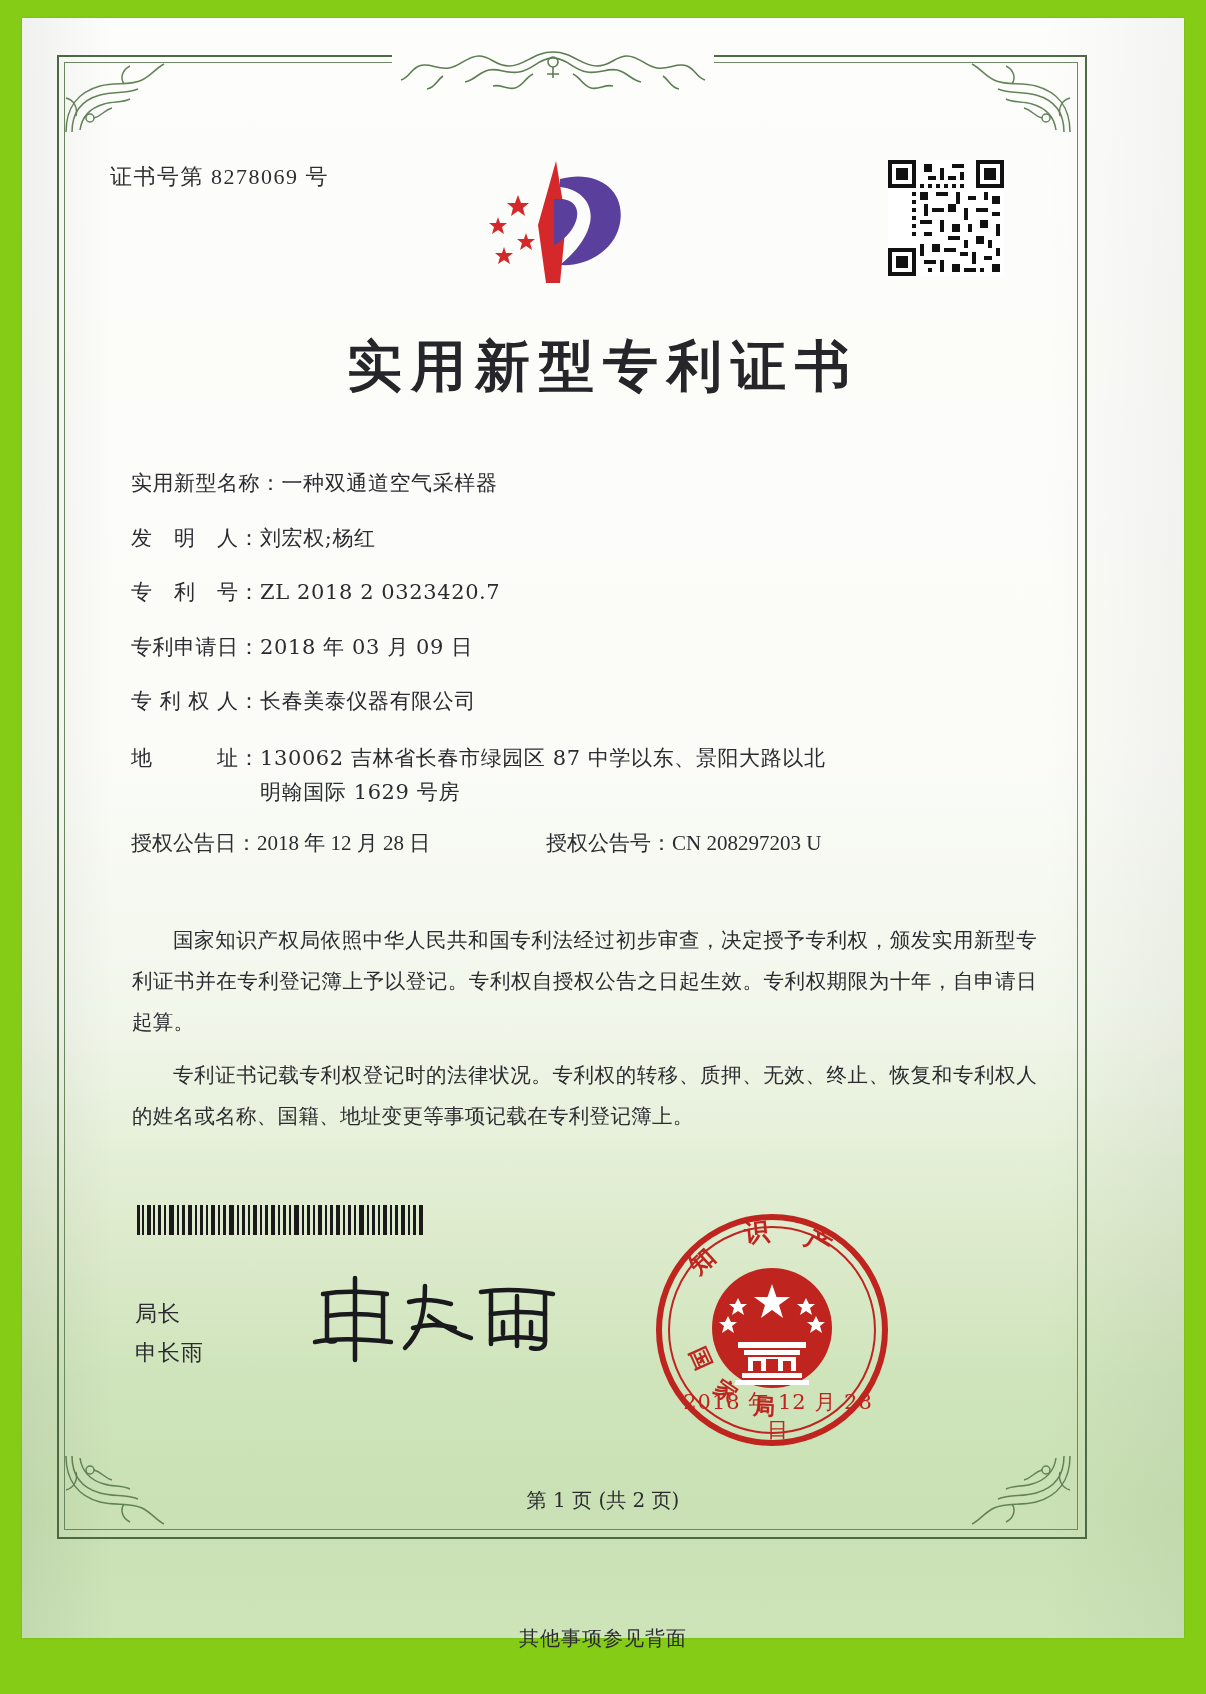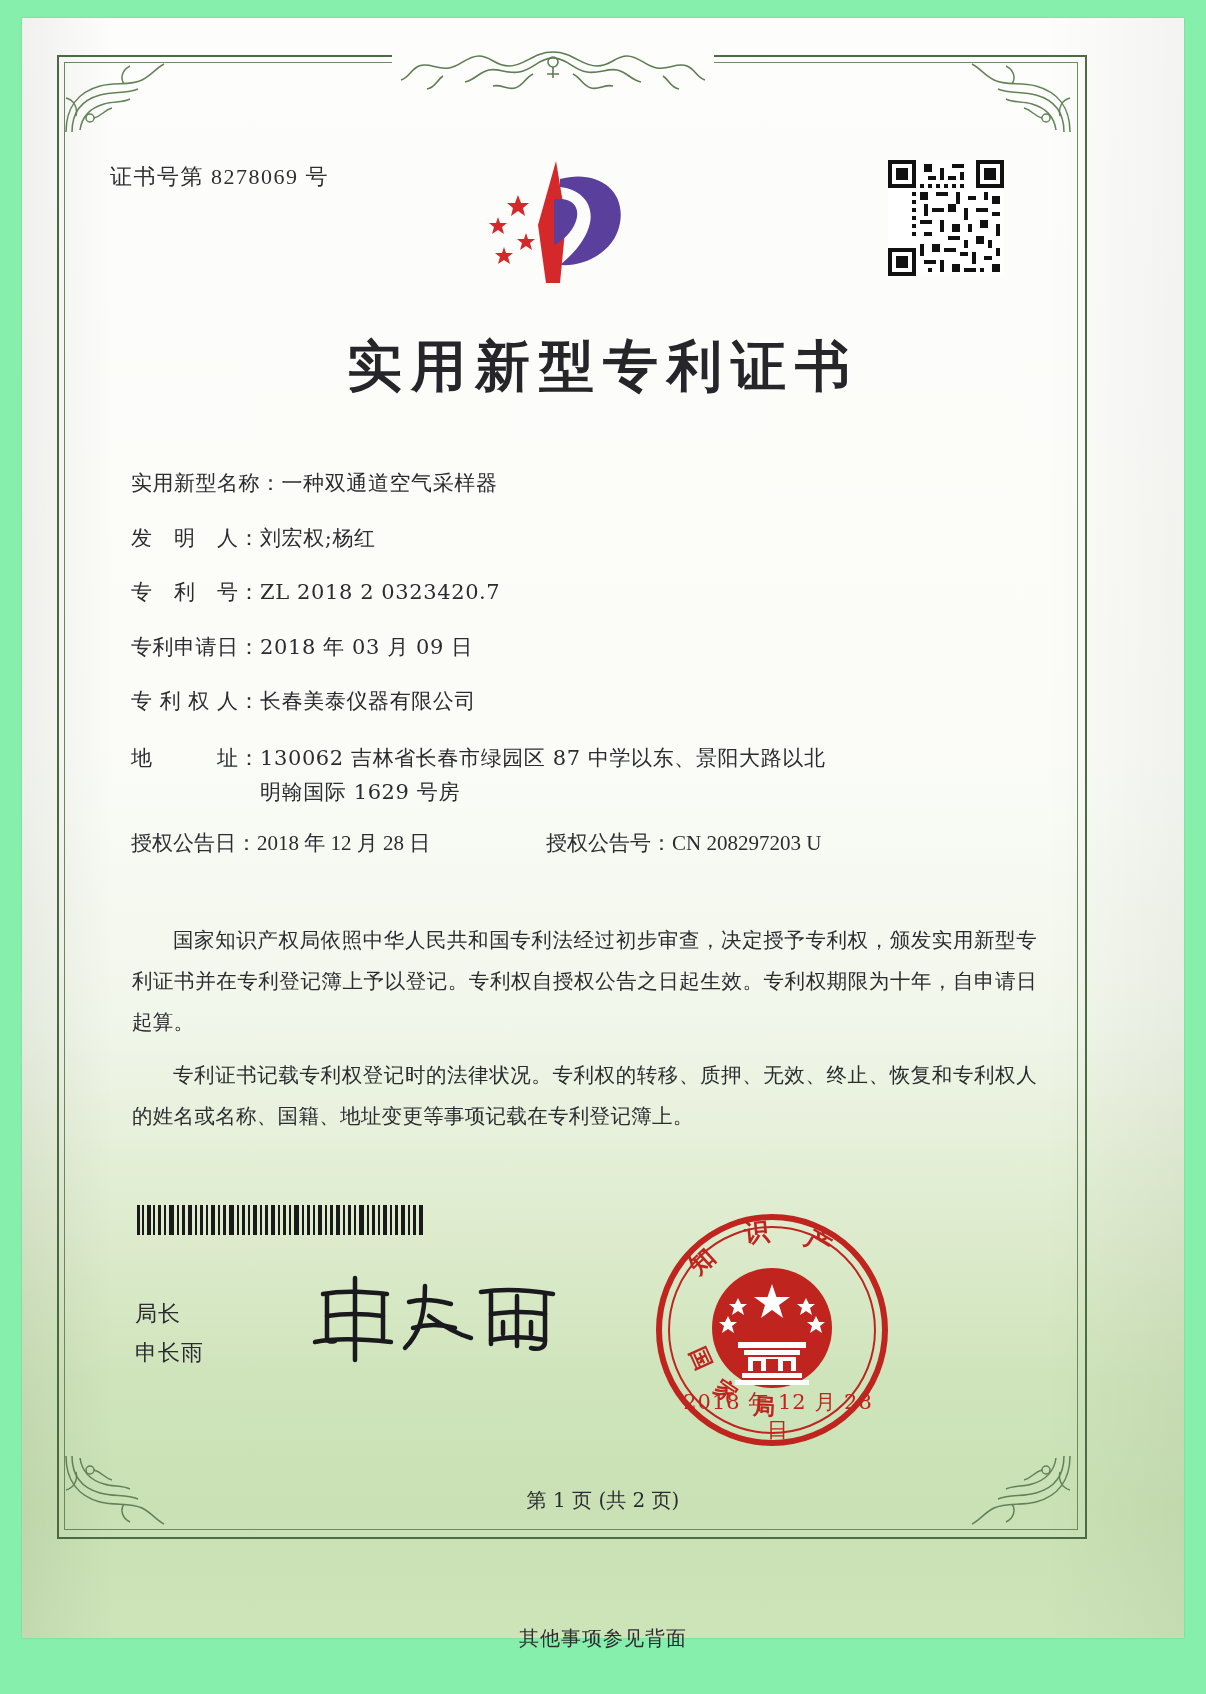--- a/index.html
+++ b/index.html
@@ -11,21 +11,21 @@
     width: 1206px;
     height: 1694px;
     font-family: "Liberation Serif", "DejaVu Serif", serif;
     overflow: hidden;
   }
 
   .page {
     position: relative;
     width: 1206px;
     height: 1694px;
-    background: #86efac;
+    background: #84cc16;
     overflow: hidden;
   }
 
   
   .paper {
     position: absolute;
     left: 22px; top: 18px;
     width: 1162px; height: 1620px;
     background:
       linear-gradient(to bottom,

